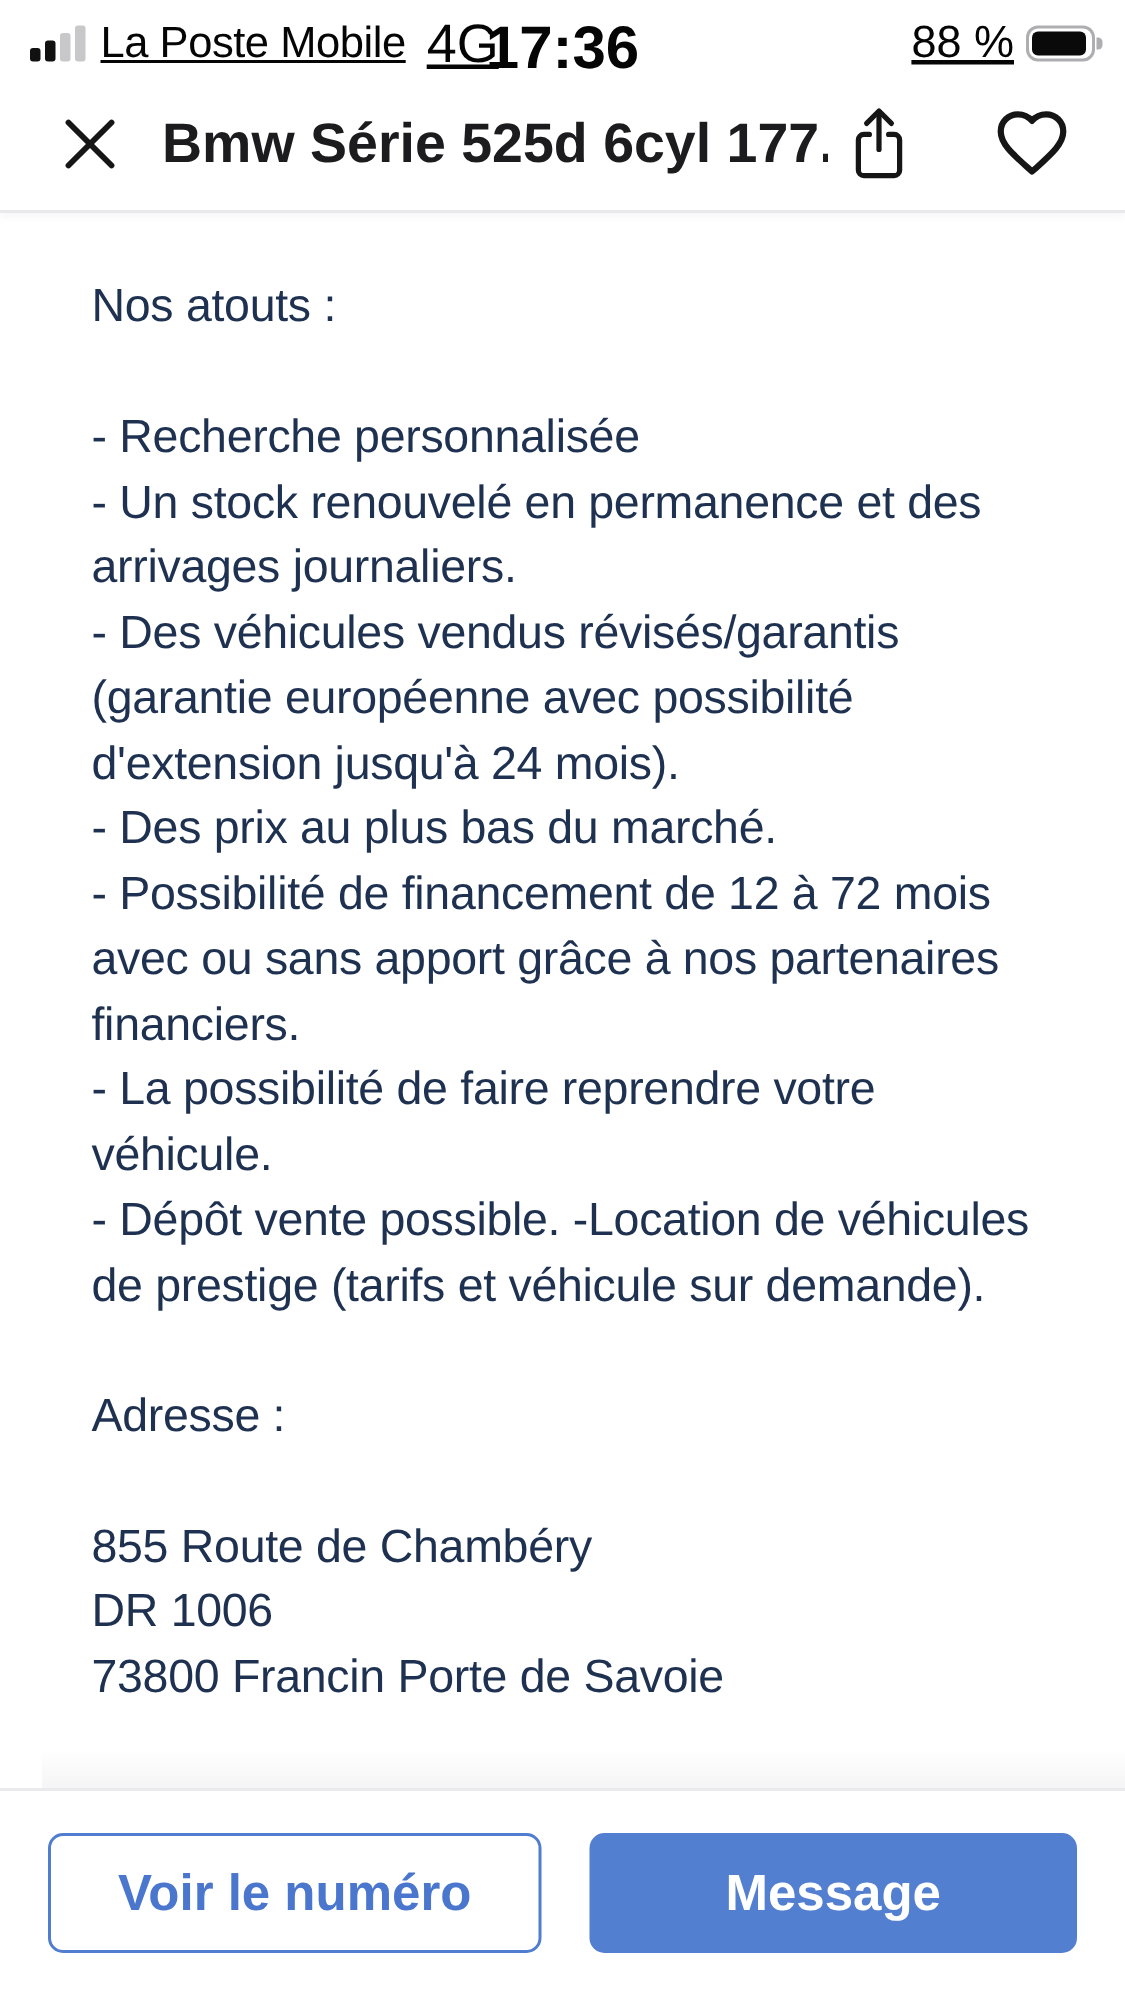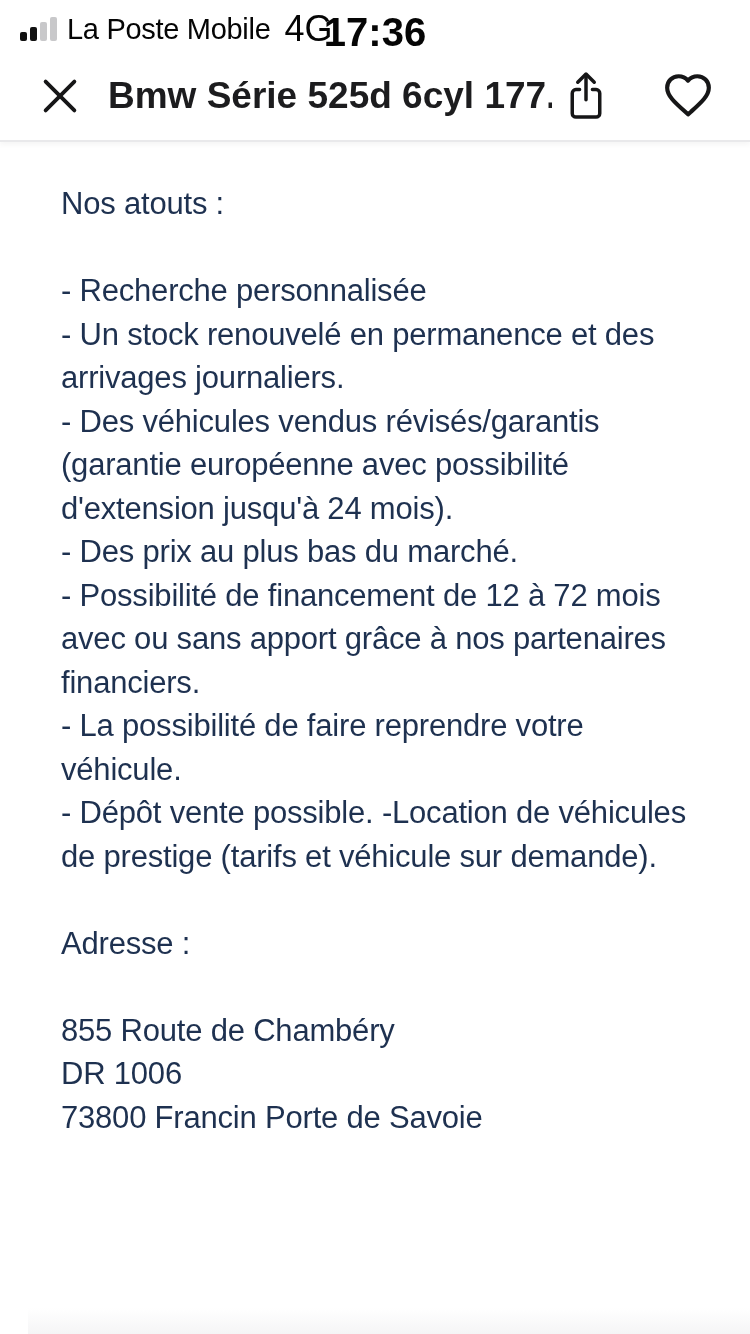--- a/index.html
+++ b/index.html
@@ -13,20 +13,21 @@
     overflow:hidden;
   }
 
   
   .status-bar{
     height:52px;flex:0 0 52px;
     position:relative;
     display:flex;align-items:center;
     padding:6px 20px 0 20px;box-sizing:border-box;
     color:#050505;
+    text-decoration:underline;
   }
   .status-left{display:flex;align-items:center;gap:10px;}
   .signal{display:flex;align-items:flex-end;gap:3px;height:24px;}
   .signal .bar{width:7px;border-radius:2px;background:#111;}
   .signal .b1{height:9px;}
   .signal .b2{height:14px;}
   .signal .b3{height:19px;background:#c8c8ca;}
   .signal .b4{height:24px;background:#c8c8ca;}
   .carrier{font-size:29px;letter-spacing:-0.3px;}
   .network{font-size:36px;margin-left:4px;}
@@ -134,20 +135,26 @@
       <span class="signal">
         <span class="bar b1"></span>
           <span class="bar b2"></span>
           <span class="bar b3"></span>
           <span class="bar b4"></span>
       </span>
       <span class="carrier">La Poste Mobile</span>
       <span class="network">4G</span>
     </div>
     <div class="status-time">17:36</div>
+    <div class="status-right">
+      <span class="battery-pct">88 %</span>
+      <span class="battery">
+          <span class="battery-fill"></span>
+        </span>
+    </div>
   </div>
 
   <div class="header">
     <button class="icon-btn close-btn">
       <svg width="46" height="46" viewBox="0 0 24 24" fill="none" stroke="#161617" stroke-width="2" stroke-linecap="round">
         <line x1="4.5" y1="4.5" x2="19.5" y2="19.5"></line>
         <line x1="19.5" y1="4.5" x2="4.5" y2="19.5"></line>
       </svg>
     </button>
     <div class="title">Bmw Série 525d 6cyl 177...</div>
@@ -185,14 +192,18 @@
 - Dépôt vente possible. -Location de véhicules
 de prestige (tarifs et véhicule sur demande).
 
 Adresse :
 
 855 Route de Chambéry
 DR 1006
 73800 Francin Porte de Savoie</p>
   </div>
 
+  <div class="bottom-bar">
+    <button class="btn btn-outline">Voir le numéro</button>
+    <button class="btn btn-filled">Message</button>
+  </div>
 
 </div>
 
 </body></html>

